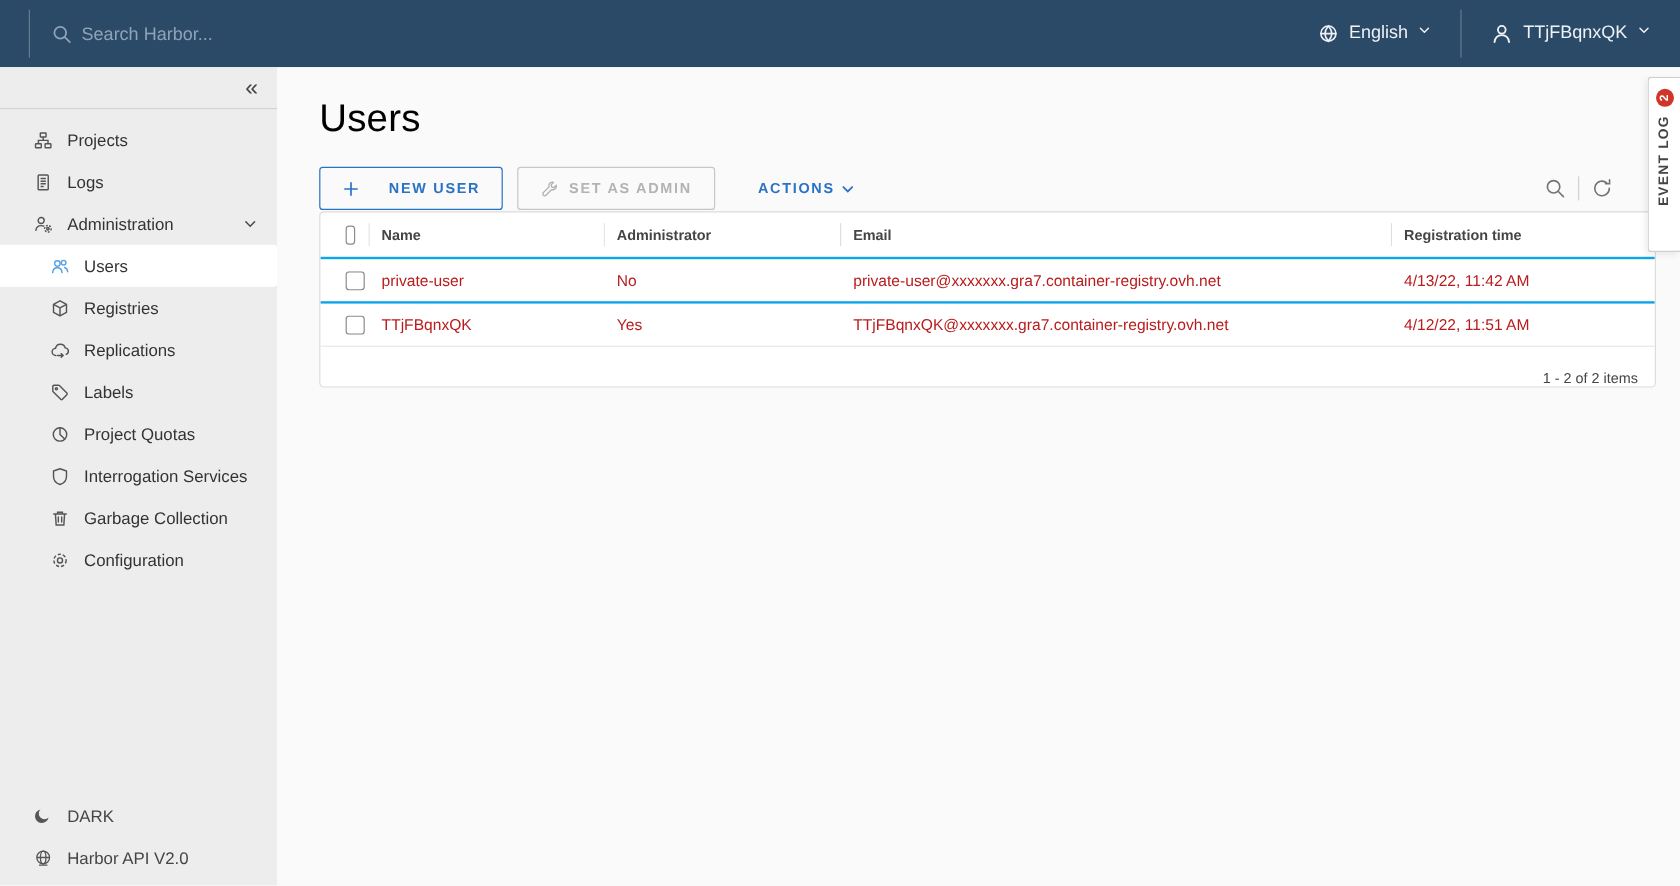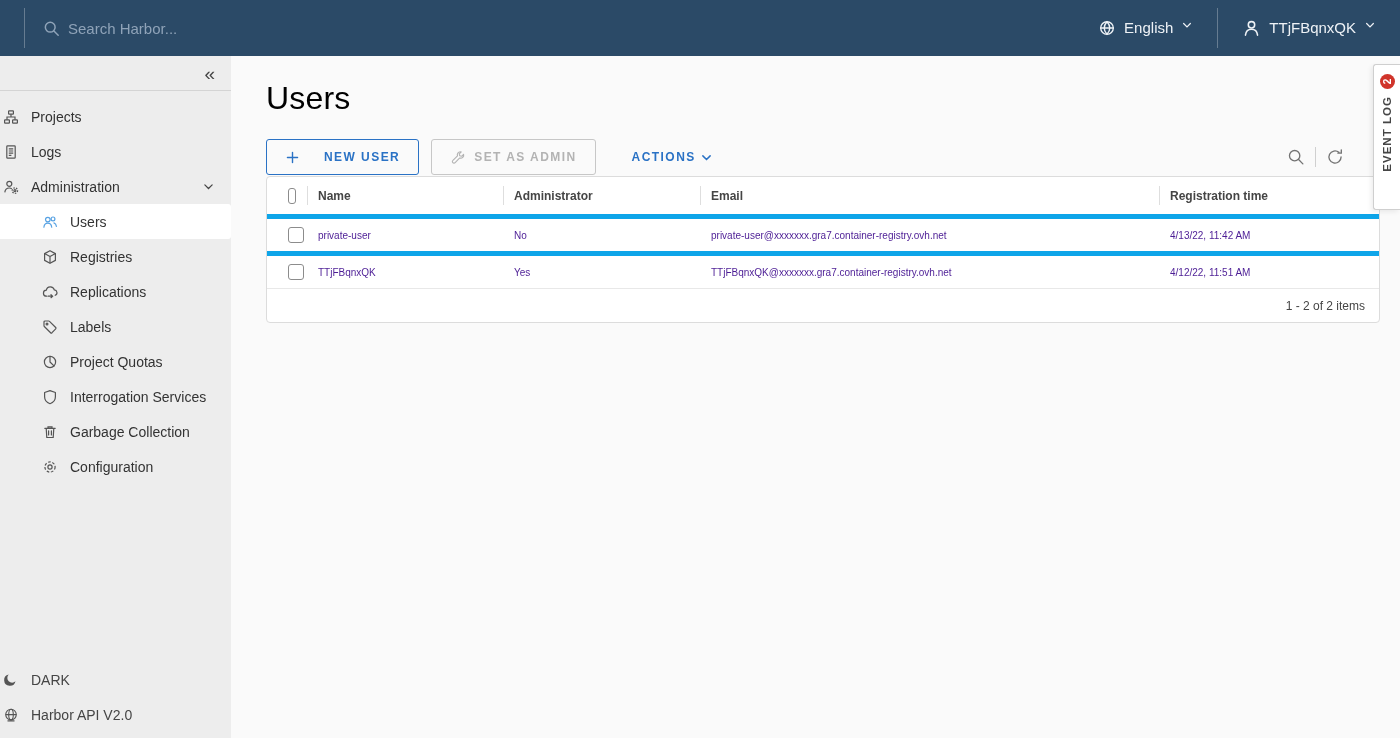--- a/index.html
+++ b/index.html
@@ -21,21 +21,21 @@
   .chev { display:inline-flex; }
 
   
   .shell { display:flex; height:682px; }
 
   
   .sidebar { width:231px; background:#ededed; display:flex; flex-direction:column; flex-shrink:0; }
   .sb-top { height:35px; display:flex; align-items:center; justify-content:flex-end; padding-right:16px; border-bottom:1px solid #d4d4d4; }
   .collapse-btn { font-size:19px; color:#454545; cursor:pointer; line-height:1; }
   .sb-nav { padding-top:8px; }
-  .nav-item { height:35px; display:flex; align-items:center; gap:12px; padding-left:3px; font-size:14px; font-weight:500; color:#333; cursor:pointer; position:relative; }
+  .nav-item { height:35px; display:flex; align-items:center; gap:12px; padding-left:28px; font-size:14px; font-weight:500; color:#333; cursor:pointer; position:relative; }
   .nav-item .nicon { width:16px; height:16px; color:#555; display:inline-flex; flex-shrink:0; }
   .nav-item.sub { padding-left:42px; }
   .nav-item.active { background:#ffffff; border-radius:0 3px 3px 0; }
   .nav-item.active .nicon { color:#57a2e3; }
   .nav-caret { position:absolute; right:16px; color:#454545; display:inline-flex; }
   .sb-footer { margin-top:auto; padding-bottom:6px; }
   .sb-footer .nav-item { color:#454545; }
 
   
   .main { flex:1; background:#fafafa; padding:24px 20px 0 35px; position:relative; }
@@ -49,23 +49,23 @@
   .tb-icons .icon-btn { display:inline-flex; padding:0 10px; cursor:pointer; }
   .tb-vdiv { width:1px; height:20px; background:#d0d0d0; }
 
   
   .datagrid { margin-top:1px; background:#fff; border:1px solid #dcdcdc; border-radius:4px; overflow:hidden; }
   .dg-row { display:grid; grid-template-columns:40px 196px 197px 459px 1fr; align-items:center; height:37px; }
   .dg-head { font-size:12px; font-weight:600; color:#454545; }
   .dg-head .dg-cell { position:relative; height:100%; display:flex; align-items:center; }
   .dg-head .dg-cell.sep::before { content:""; position:absolute; left:0; top:9px; bottom:9px; width:1px; background:#dedede; }
   .dg-cell { padding:0 11px; white-space:nowrap; overflow:hidden; text-overflow:ellipsis; }
-  .dg-body .dg-row { border-top:5px solid #0ea5e9; font-size:10px; color:#4c1d95; }
+  .dg-body .dg-row { border-top:2px solid #0ea5e9; font-size:13px; color:#b91c1c; }
   .cb { width:16px; height:16px; border:1px solid #8c8c8c; border-radius:3px; background:#fff; cursor:pointer; margin-left:10px; }
-  .dg-footer { border-top:1px solid #e8e8e8; height:34px; display:flex; align-items:center; justify-content:flex-end; padding-right:14px; font-size:12px; color:#454545; }
+  .dg-footer { border-top:1px solid #e8e8e8; height:34px; display:flex; align-items:flex-end; justify-content:flex-end; padding-right:14px; font-size:12px; color:#454545; }
 
   
   .elog-tab { position:fixed; top:64px; right:0; width:27px; height:146px; background:#fff; border:1px solid #cfcfcf; border-right:none; border-radius:3px 0 0 3px; box-shadow:-2px 2px 5px rgba(0,0,0,.07); display:flex; flex-direction:column; align-items:center; justify-content:flex-start; padding-top:9px; cursor:pointer; z-index:5; }
   .elog-badge { width:15px; height:15px; border-radius:50%; background:#d0352b; color:#fff; font-size:10px; font-weight:700; display:flex; align-items:center; justify-content:center; transform:rotate(-90deg); flex-shrink:0; }
   .elog-text { margin-top:7px; writing-mode:vertical-rl; transform:rotate(180deg); font-size:11.5px; font-weight:600; letter-spacing:.09em; color:#454545; white-space:nowrap; }
 
   svg { display:block; }
 </style>
 </head>
 <body>

